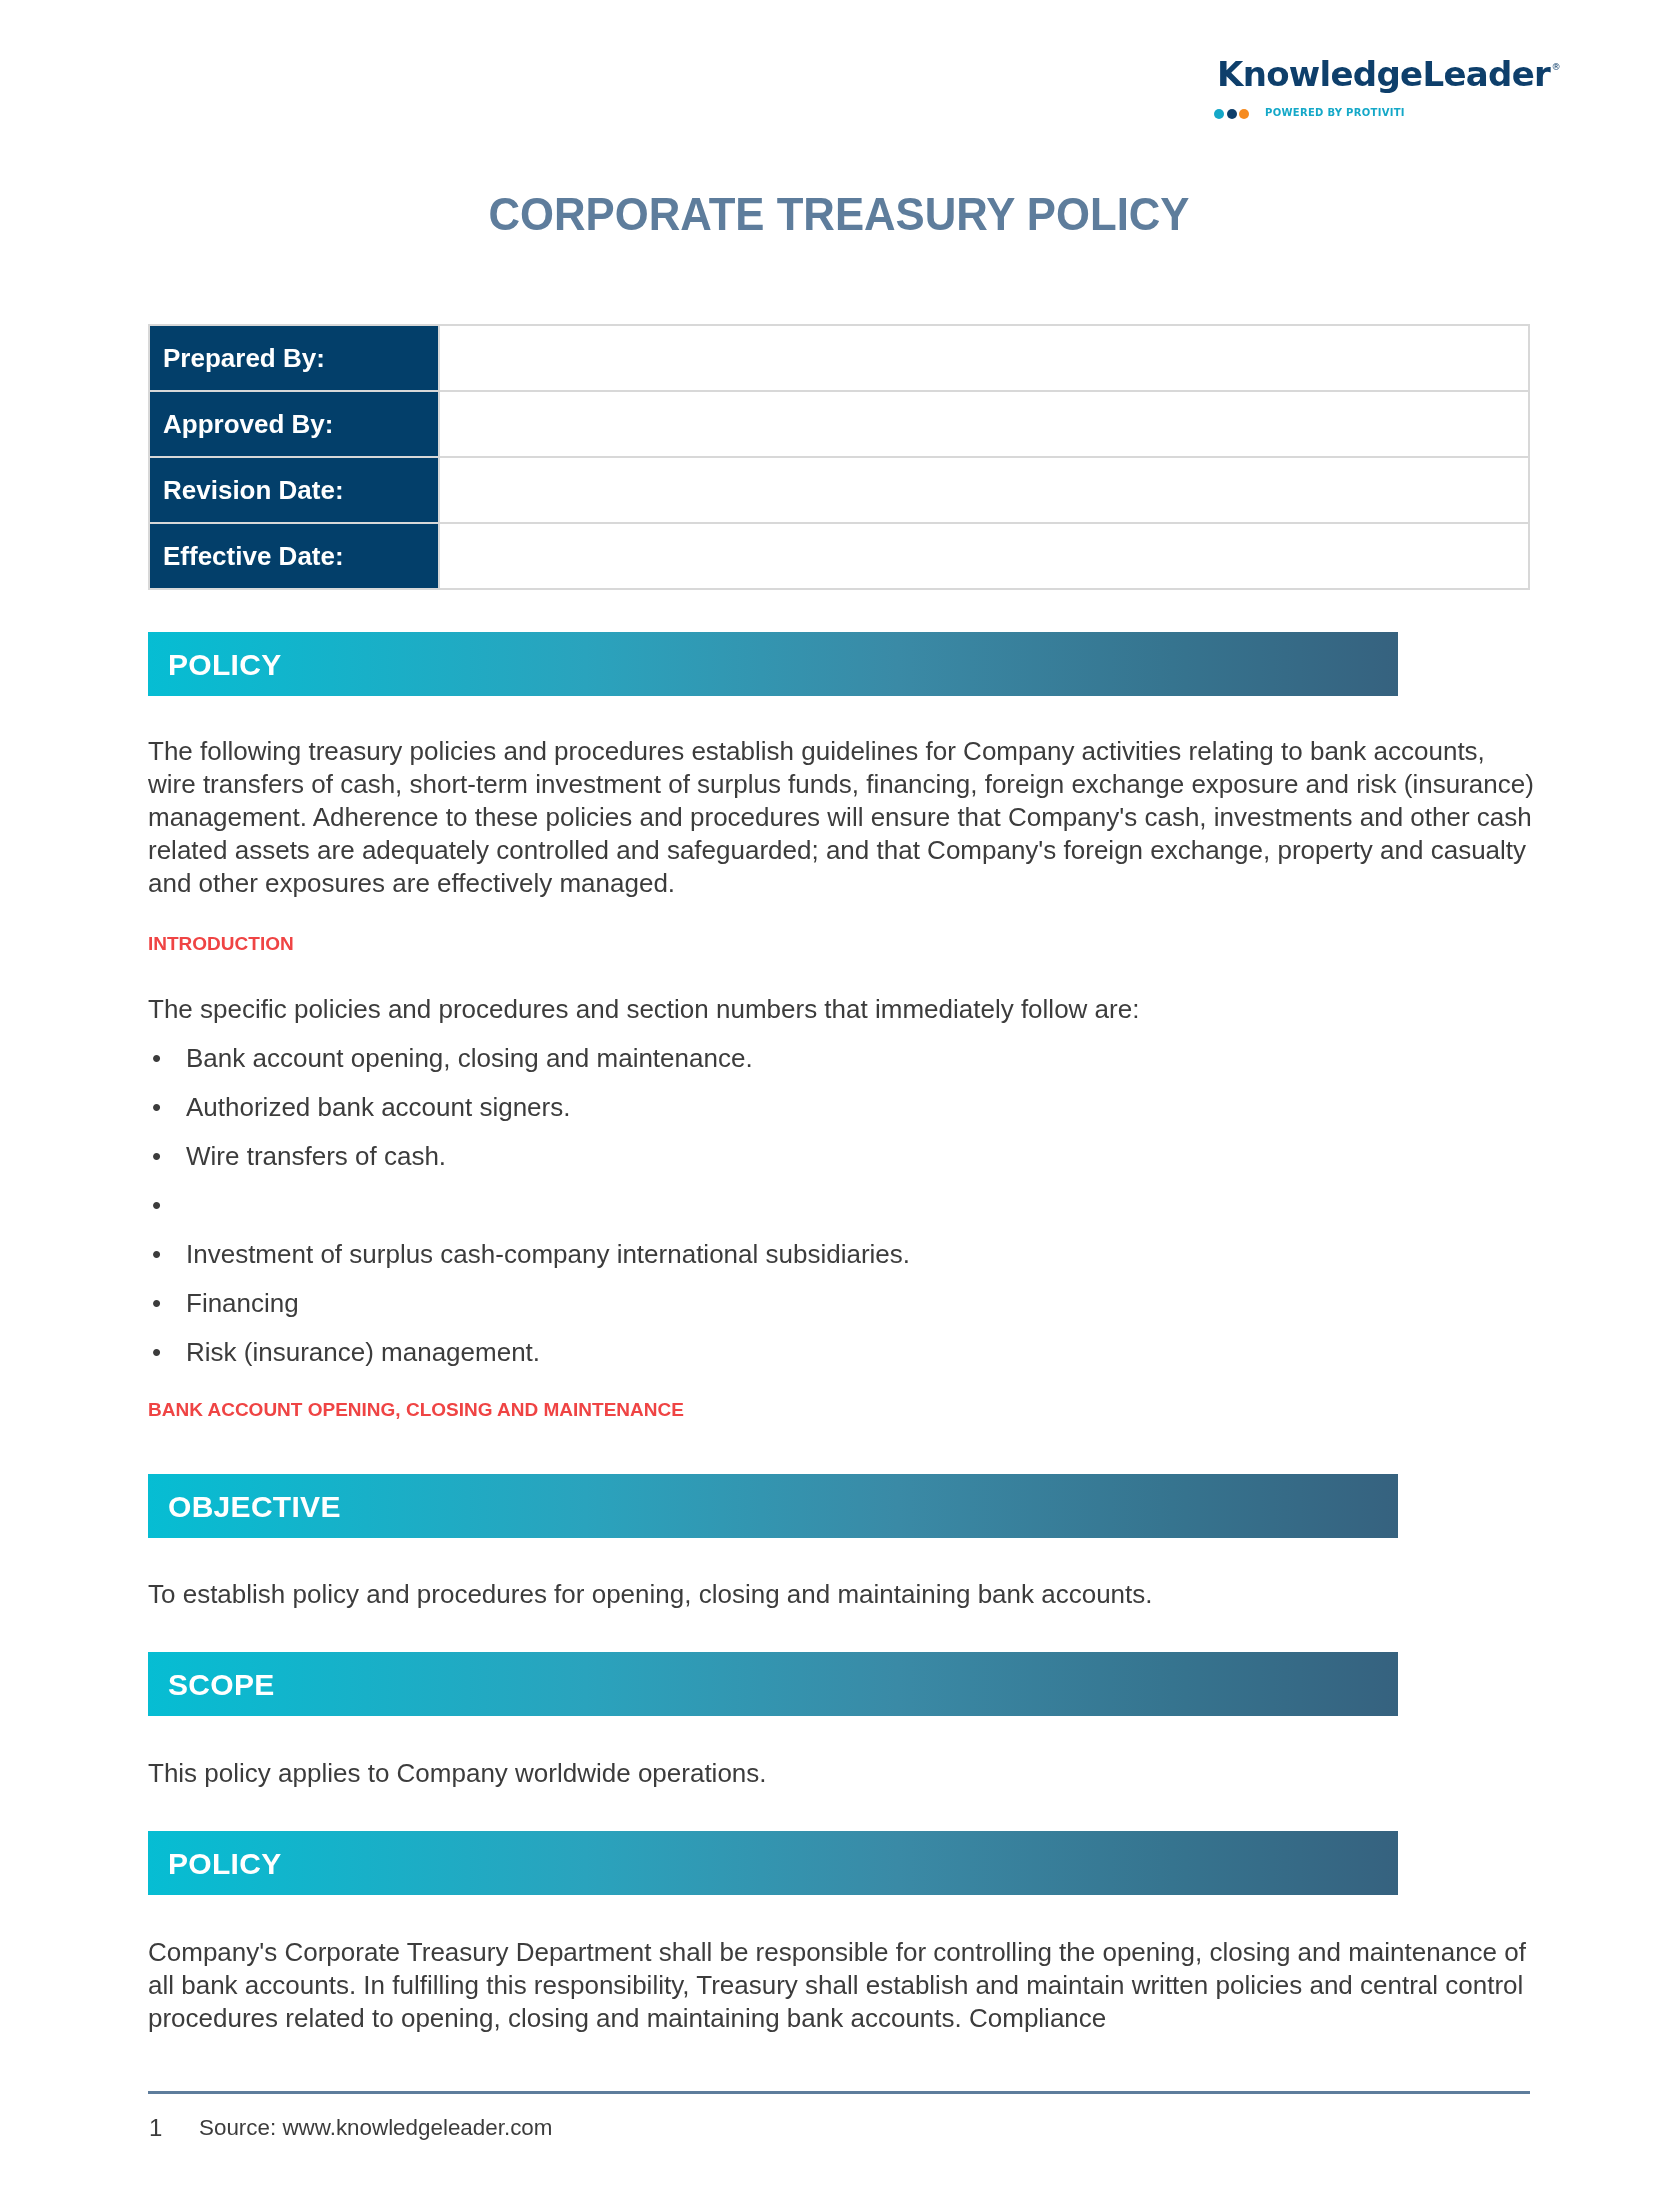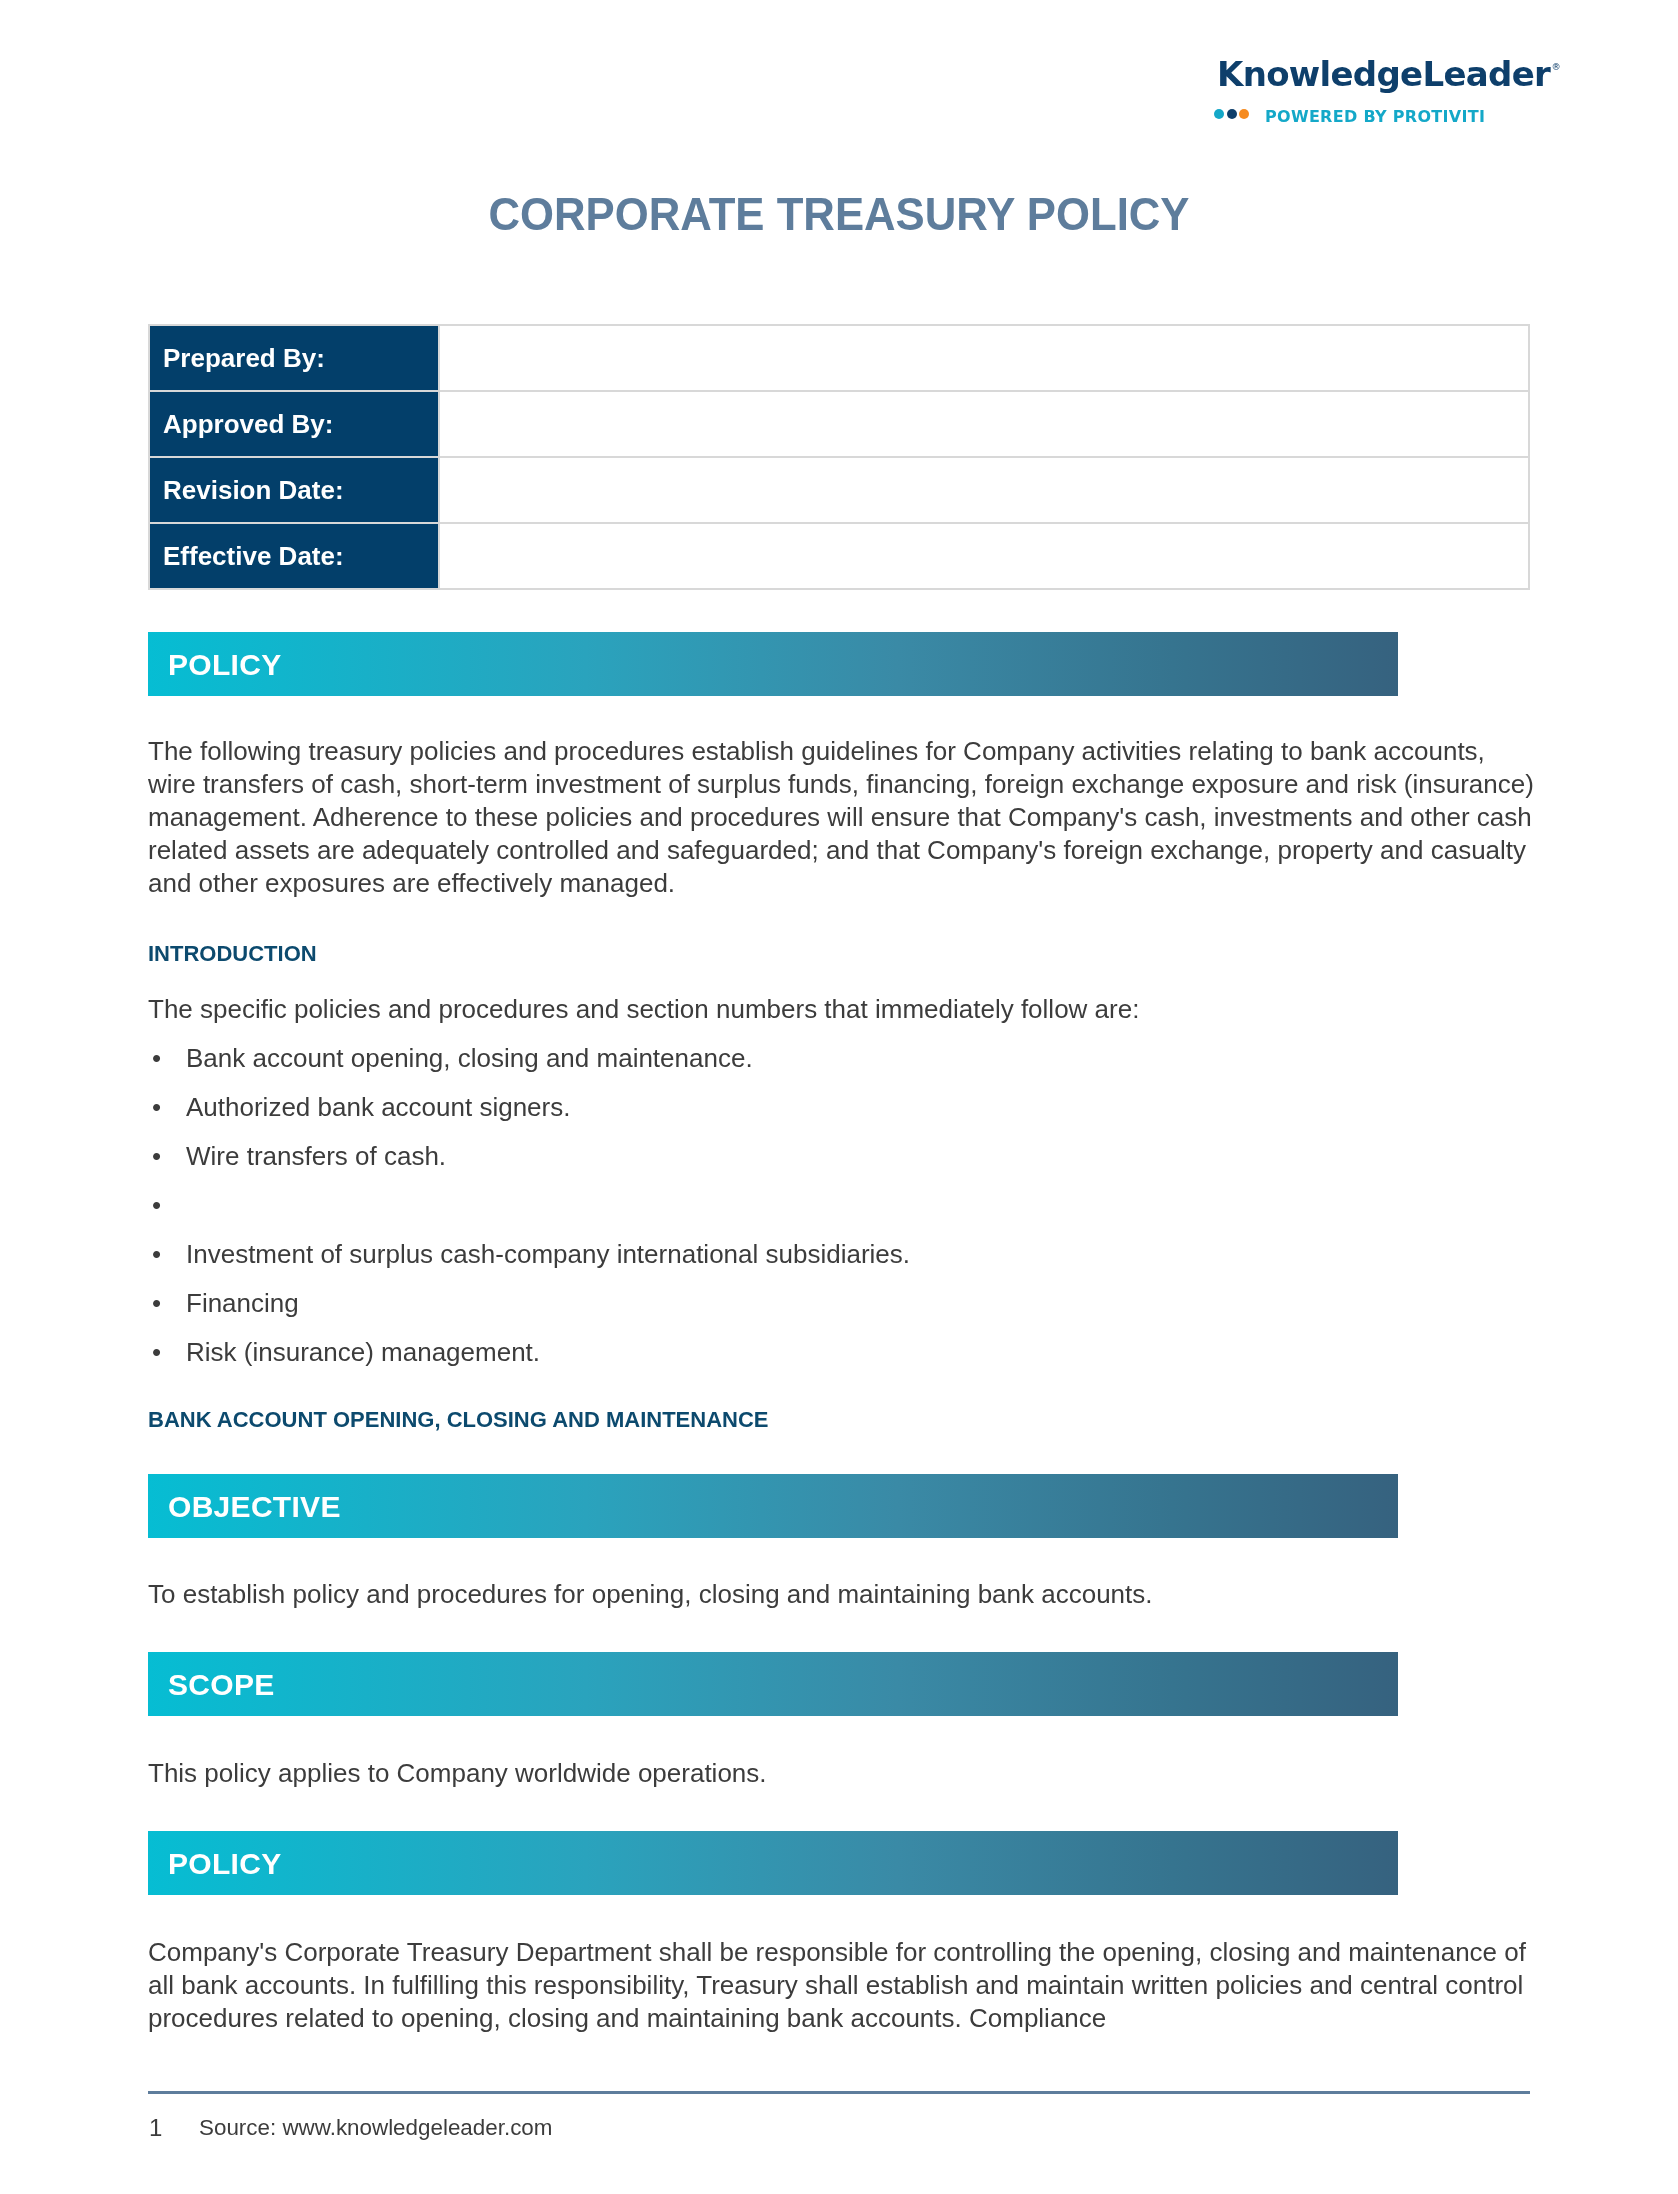--- a/index.html
+++ b/index.html
@@ -8,41 +8,41 @@
   .abs { position:absolute; }
 
   
   .logo { left:1210px; top:54px; width:329px; height:72px; }
   .logo-word { position:absolute; left:0; top:0; font-family:"DejaVu Sans", sans-serif;
                font-weight:bold; font-size:34px; color:#0e3f6b; letter-spacing:-0.7px; white-space:nowrap;margin-left:7px; }
   .logo-reg { font-size:9.2px; vertical-align:top; position:relative; top:6.6px; margin-left:1.3px; font-weight:normal; }
   .logo-dots { position:absolute; left:4px; top:55px; height:10.5px; display:flex; gap:2.6px; }
   .dot { width:10px; height:10px; border-radius:50%; display:inline-block; }
   .logo-powered { position:absolute; left:55px; top:53px; font-family:"DejaVu Sans", sans-serif;
-                  font-weight:bold; font-size:16px; color:#14a8c8; letter-spacing:0.3px; white-space:nowrap;text-align:right; }
+                  font-weight:bold; font-size:10px; color:#14a8c8; letter-spacing:0.3px; white-space:nowrap;text-align:right; }
 
   
   .doc-title { left:0; width:1678px; top:186px; text-align:center; font-size:47px; font-weight:bold;
                color:#5e7d9c; transform:scaleX(0.93); transform-origin:center; white-space:nowrap; }
 
   
   .info-table { left:148px; top:324px; width:1382px; border-collapse:collapse; }
   .info-table td { height:64px; border:2.6px solid #d8d8d8; padding:0; }
   .info-table td.lab { width:290px; background:#033f6a; color:#ffffff; font-weight:bold;
                        font-size:26px; padding-left:13px; box-sizing:border-box; }
   .info-table td.val { background:#ffffff; }
 
   
   .banner { left:148px; width:1250px; height:64px;
             background:linear-gradient(to right, #06bdd3 0%, #2aa3bd 35%, #3a8aa6 60%, #36748f 82%, #36627f 100%); }
   .banner-label { position:absolute; left:20px; top:16px; color:#ffffff; font-weight:bold; font-size:30px; letter-spacing:0.3px; }
 
   
   .para { left:148px; width:1389px; font-size:26px; line-height:33px; color:#3c3c3c; }
-  .heading { left:148px; font-size:22px; font-weight:bold; color:#0c4a6e; white-space:nowrap;margin-top:8px; }
+  .heading { left:148px; font-size:19px; font-weight:bold; color:#ef4444; white-space:nowrap; }
   .bullets { left:148px; top:1040px; margin:0; padding:0; list-style:none; }
   .bullets li { font-size:26px; height:49px; line-height:37px; position:relative; padding-left:38px; color:#3c3c3c; white-space:nowrap; }
   .bullets li .bul { position:absolute; left:4px; top:0; }
 
   
   .footer-rule { left:148px; top:2091px; width:1382px; height:3.3px; background:#5e7d9c; }
   .page-num { left:149px; top:2114px; font-size:24px; color:#3c3c3c; }
   .source { left:199px; top:2115px; font-size:22.4px; color:#3c3c3c; white-space:nowrap; }
 </style>
 </head>

